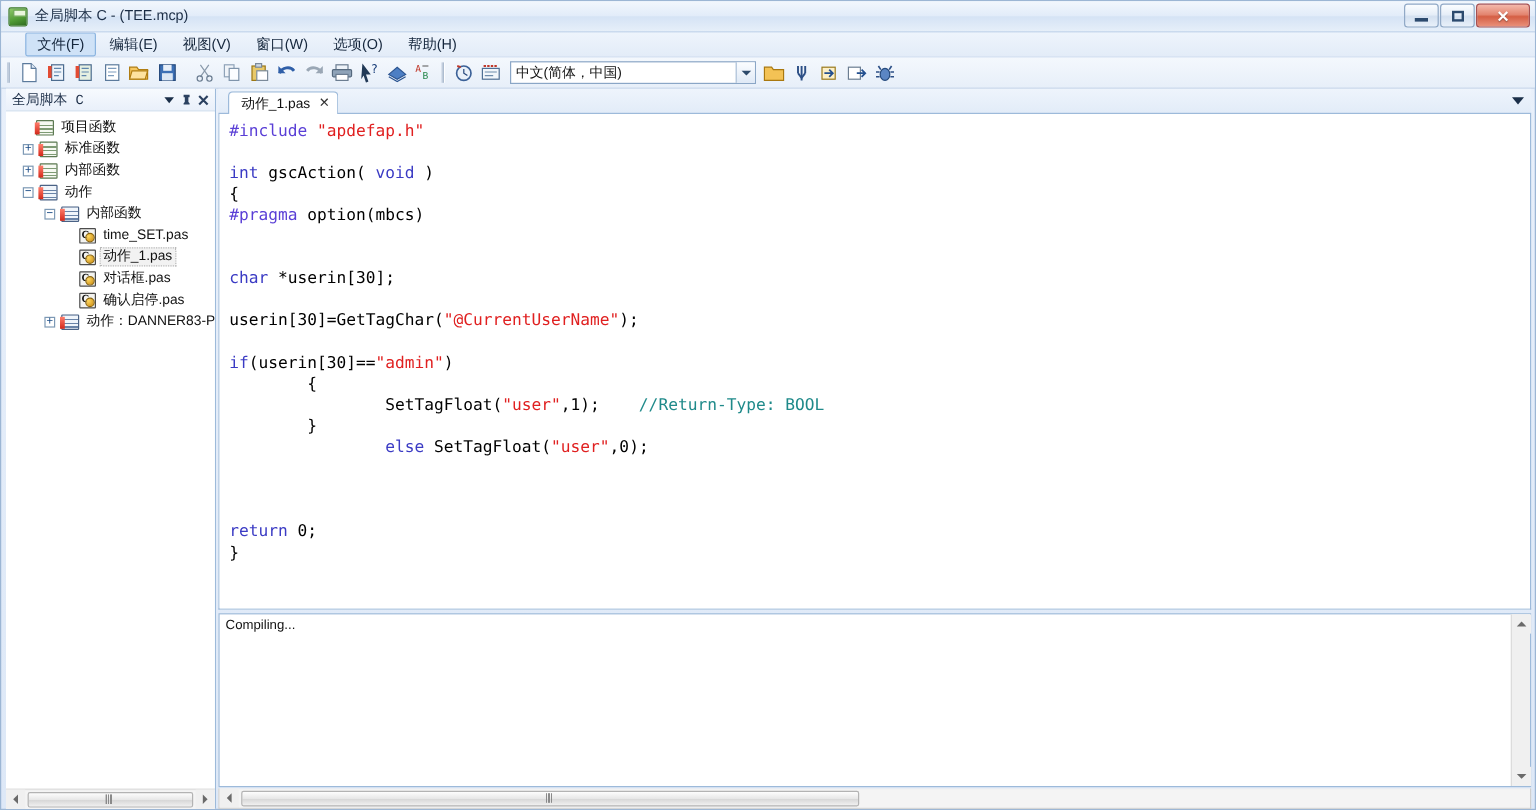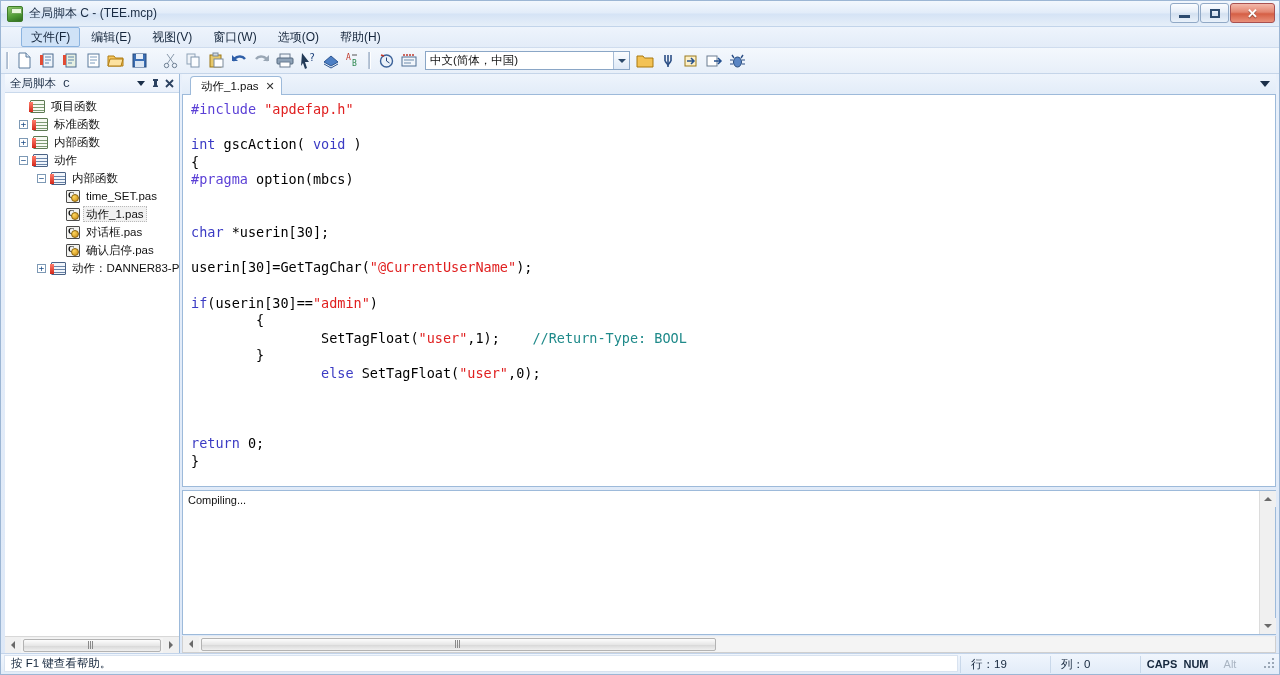--- a/index.html
+++ b/index.html
@@ -647,25 +647,14 @@
         <div class="sb-track">
           <div class="sb-thumb" style="left:2px;width:515px">
               <div class="grip-dots"></div>
             </div>
         </div>
       </div>
 
     </div>
   </div>
 
-  <div id="statusbar">
-    <div id="status-msg">按 F1 键查看帮助。</div>
-    <div class="status-cell">行：19</div>
-    <div class="status-cell">列：0</div>
-    <div class="status-cell" style="width:120px;padding-left:4px;display:flex;align-items:center">
-      <div class="status-ind">CAPS</div>
-      <div class="status-ind">NUM</div>
-      <div class="status-ind dim">Alt</div>
-    </div>
-    <div id="resize-grip"></div>
-  </div>
 
 </div>
 
 </body></html>

